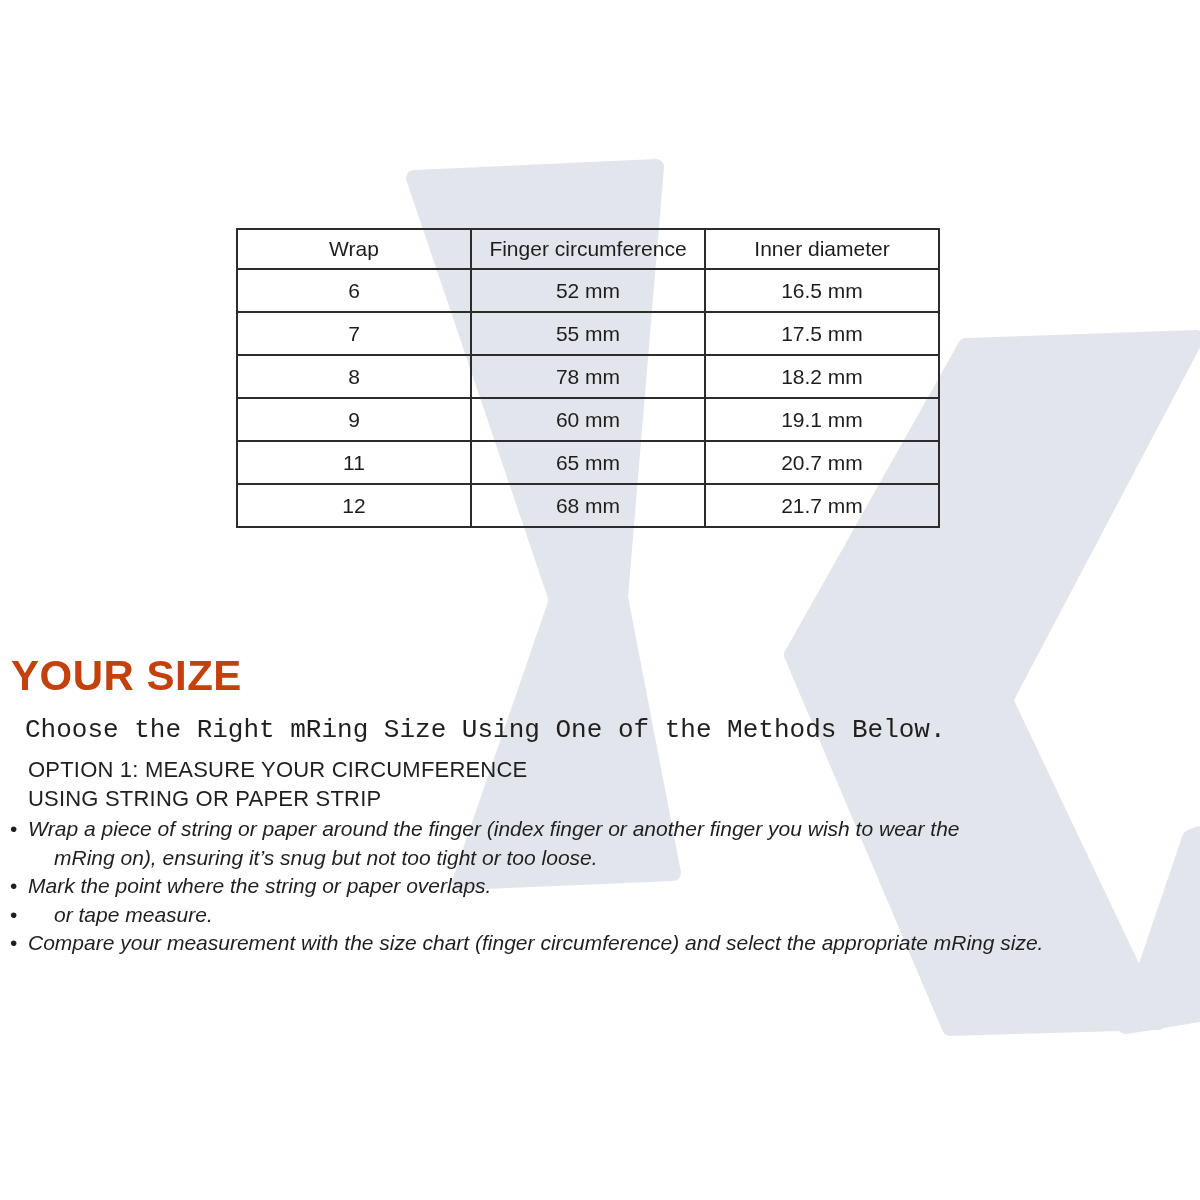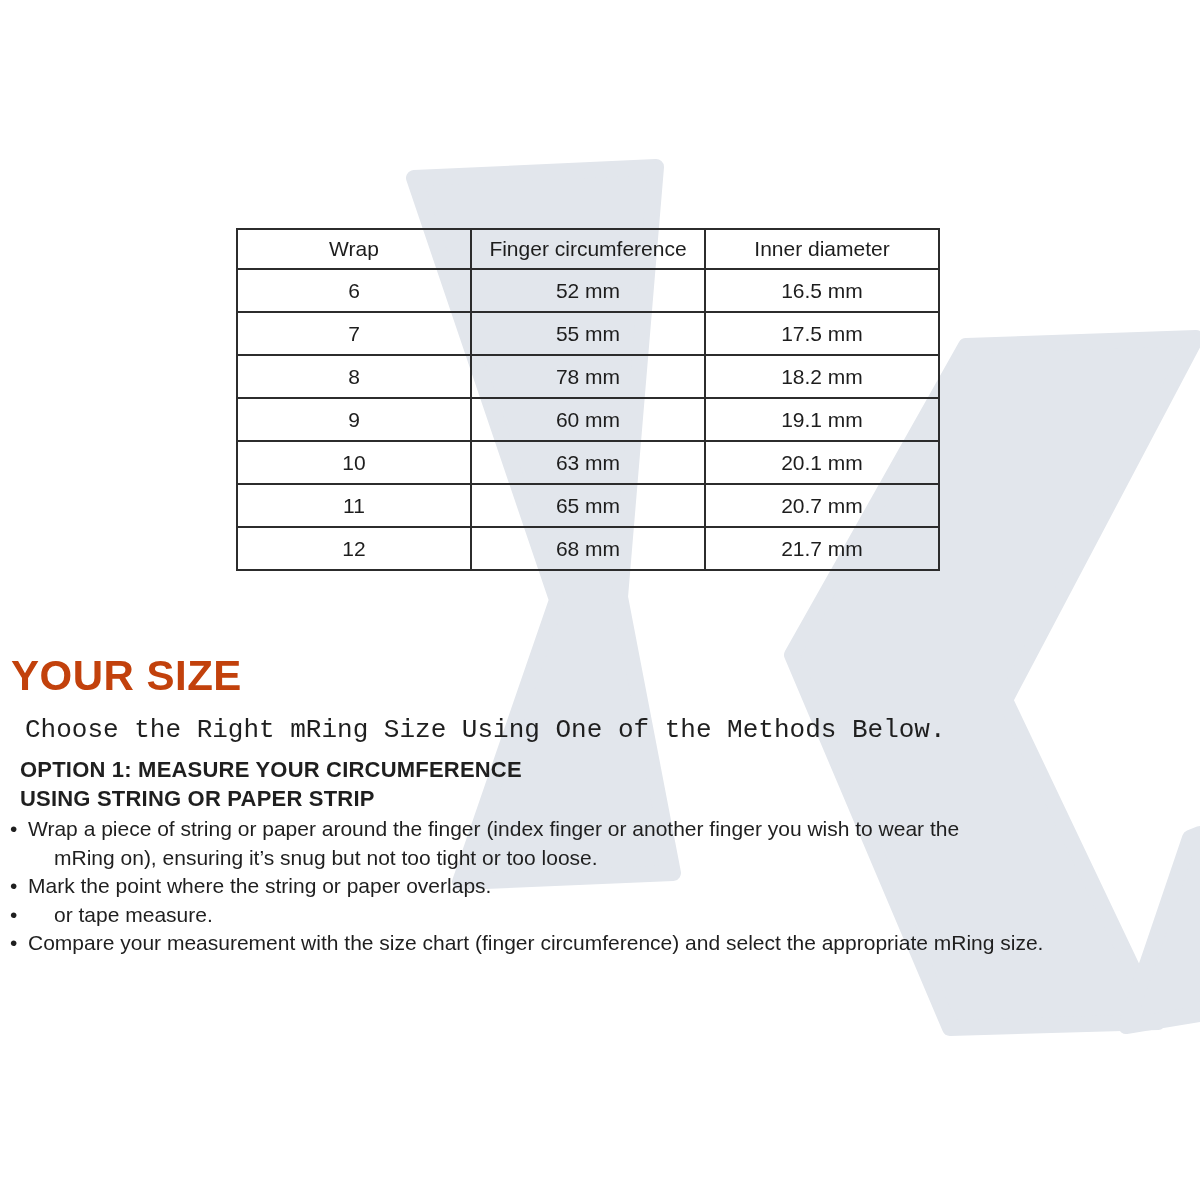--- a/index.html
+++ b/index.html
@@ -80,46 +80,46 @@
     left: 12px;
     top: 702px;
     margin: 13px;
     font-size: 26px;
     font-weight: 400;
     white-space: nowrap;
     font-family: Liberation Mono, monospace;
   }
   .option-heading {
     position: absolute;
-    left: 20px;
+    left: 28px;
     top: 755px;
     margin: 0;
     font-size: 22px;
     line-height: 29px;
-    font-weight: 700;
+    font-weight: 400;
     letter-spacing: 0.2px;
   }
   .bullets {
     position: absolute;
     left: 10px;
     top: 815px;
     width: 1185px;
     font-size: 21px;
     line-height: 28.5px;
   }
   .bullet {
     display: flex;
     align-items: flex-start;
   }
   .bullet .dot {
     width: 18px;
     flex: 0 0 18px;
     text-align: left;
   }
-  .bullet .lines { flex: 1 1 auto; }
+  .bullet .lines { flex: 1 1 auto; font-style: italic; }
   .bullet .lines .cont { padding-left: 5px; margin-left: 21px; }
 </style>
 </head>
 <body>
 
 <div class="page">
 
   <svg class="watermark" viewBox="0 0 1200 1200" aria-hidden="true">
     <path stroke="#e2e6ec" d="M 414 178 L 656 167 L 620 597 L 673 873 L 460 882 L 557 600 Z" fill="#e2e6ec"></path>
     <path stroke="#e2e6ec" d="M 966 346 L 1196 338 L 1005 700 L 1158 1022 L 950 1028 L 792 655 Z" fill="#e2e6ec"></path>
@@ -149,25 +149,20 @@
         <td>8</td>
         <td>78 mm</td>
         <td>18.2 mm</td>
       </tr>
       <tr>
         <td>9</td>
         <td>60 mm</td>
         <td>19.1 mm</td>
       </tr>
       <tr>
-        <td>10</td>
-        <td>63 mm</td>
-        <td>20.1 mm</td>
-      </tr>
-      <tr>
         <td>11</td>
         <td>65 mm</td>
         <td>20.7 mm</td>
       </tr>
       <tr>
         <td>12</td>
         <td>68 mm</td>
         <td>21.7 mm</td>
       </tr>
     </tbody>

